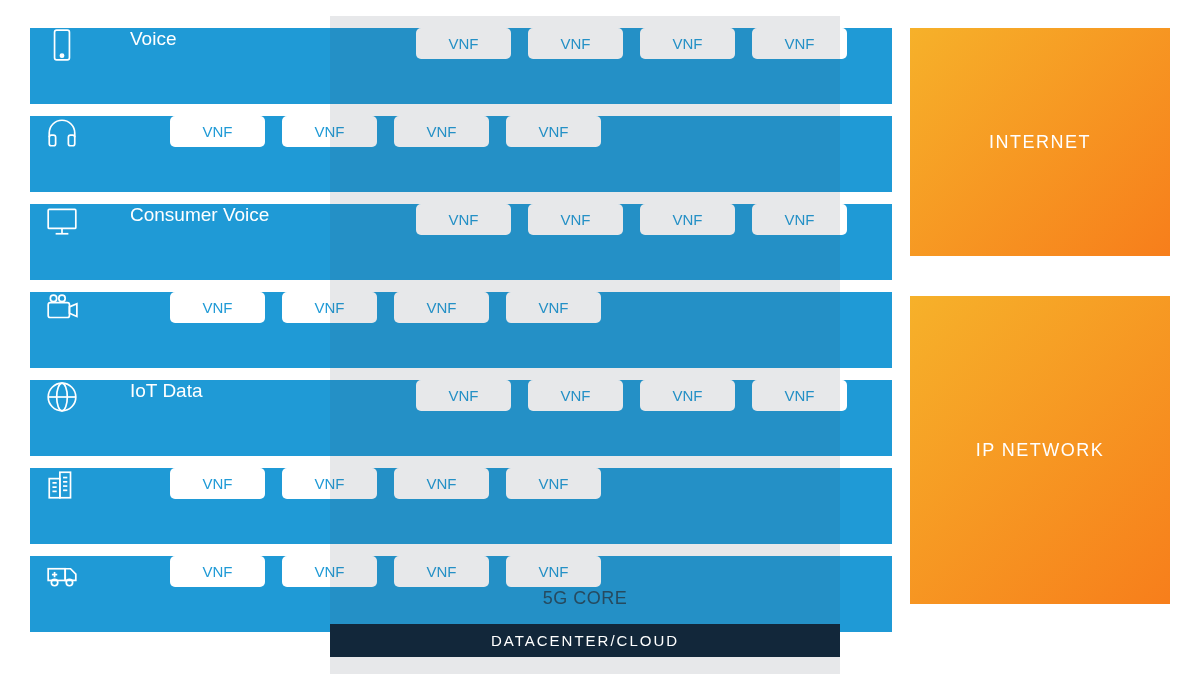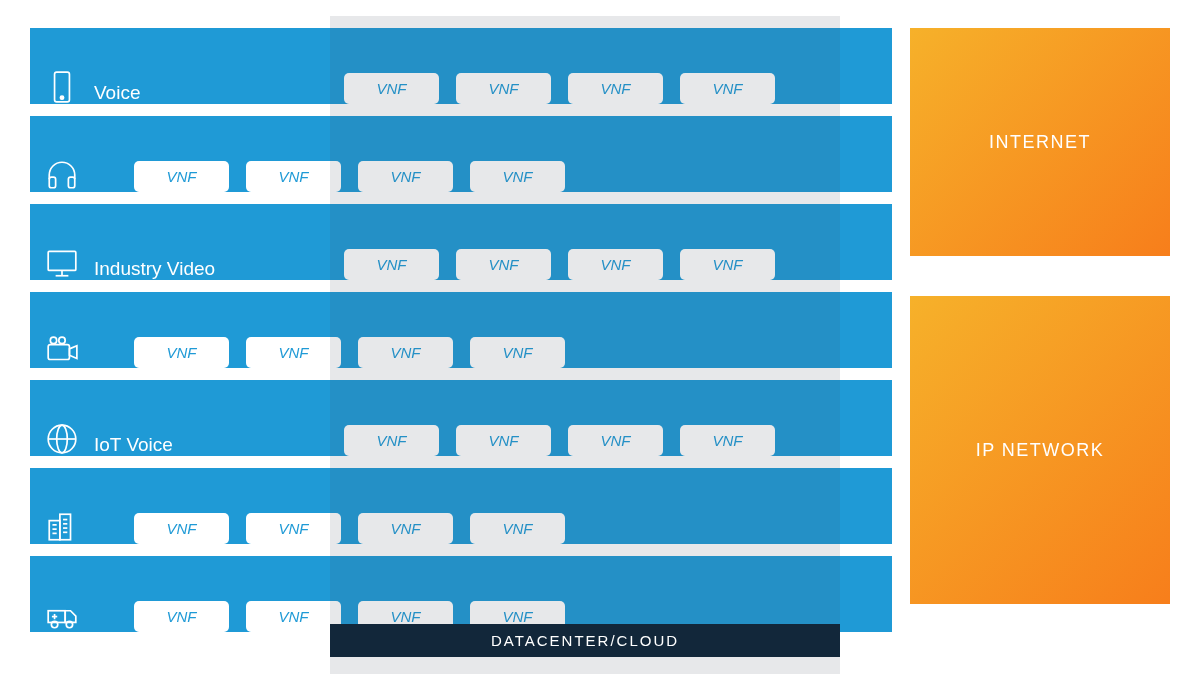--- a/index.html
+++ b/index.html
@@ -22,45 +22,45 @@
     flex: 1;
   }
   .rows {
     position: relative;
     display: flex;
     flex-direction: column;
     gap: 12px;
   }
   .slice-row {
     display: flex;
-    align-items: flex-end;
+    align-items: flex-start;
     background: #1f9ad6;
     color: #fff;
     height: 76px;
     position: relative;
     z-index: 1;
+    gap: 36px;
   }
   .slice-icon {
     width: 64px;
     display: flex;
     justify-content: center;
     align-items: center;
   }
   .slice-icon svg { width: 34px; height: 34px; stroke: #fff; fill: none; stroke-width: 1.6; }
   .slice-label {
     flex: 0 0 210px;
     font-size: 19px;
     color: #fff;
     font-weight: 400;
   }
   .vnf-group {
     display: flex;
     gap: 17px;
     padding-left: 40px;
-    font-style: italic;
   }
   .vnf {
     background: #fff;
     color: #1f9ad6;
     font-weight: 500;
     font-size: 15px;
     border-radius: 5px;
     padding: 7px 0;
     width: 95px;
     text-align: center;
@@ -152,21 +152,21 @@
             <div class="vnf">VNF</div>
             <div class="vnf">VNF</div>
           </div>
         </div>
         <div class="slice-row">
           <div class="slice-icon">
             <svg viewBox="0 0 32 32">
               <use href="#monitor-icon"></use>
             </svg>
           </div>
-          <div class="slice-label">Industry Video</div>
+          <div class="slice-label">Consumer Voice</div>
           <div class="vnf-group">
             <div class="vnf">VNF</div>
             <div class="vnf">VNF</div>
             <div class="vnf">VNF</div>
             <div class="vnf">VNF</div>
           </div>
         </div>
         <div class="slice-row">
           <div class="slice-icon">
             <svg viewBox="0 0 32 32">
@@ -179,21 +179,21 @@
             <div class="vnf">VNF</div>
             <div class="vnf">VNF</div>
           </div>
         </div>
         <div class="slice-row">
           <div class="slice-icon">
             <svg viewBox="0 0 32 32">
               <use href="#globe-icon"></use>
             </svg>
           </div>
-          <div class="slice-label">IoT Voice</div>
+          <div class="slice-label">IoT Data</div>
           <div class="vnf-group">
             <div class="vnf">VNF</div>
             <div class="vnf">VNF</div>
             <div class="vnf">VNF</div>
             <div class="vnf">VNF</div>
           </div>
         </div>
         <div class="slice-row">
           <div class="slice-icon">
             <svg viewBox="0 0 32 32">
@@ -215,20 +215,21 @@
           </div>
           <div class="vnf-group">
             <div class="vnf">VNF</div>
             <div class="vnf">VNF</div>
             <div class="vnf">VNF</div>
             <div class="vnf">VNF</div>
           </div>
         </div>
       </div>
     <div class="core-overlay"></div>
+    <div class="core-label" id="core-label" style="top:560px;">5G CORE</div>
     <div class="datacenter-bar" id="dc-bar" style="top:596px;">DATACENTER/CLOUD</div>
   </div>
   <div class="right-col">
     <div class="orange-box orange-internet">INTERNET</div>
     <div class="orange-box orange-ipnet">IP NETWORK</div>
   </div>
 </div>
 
 <svg width="0" height="0" style="position:absolute">
   <defs>

